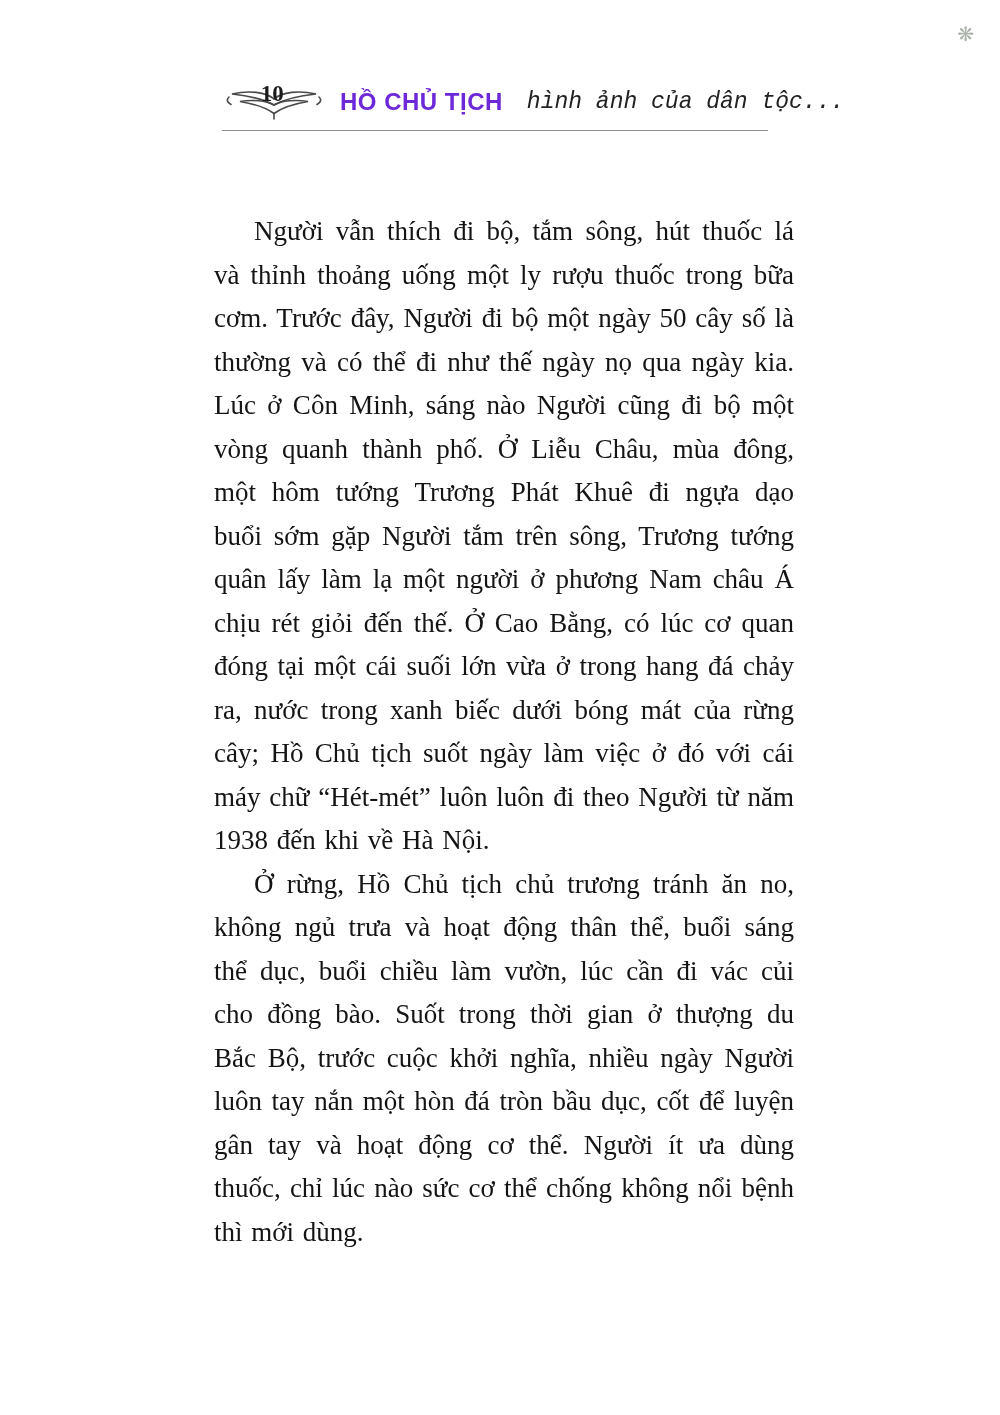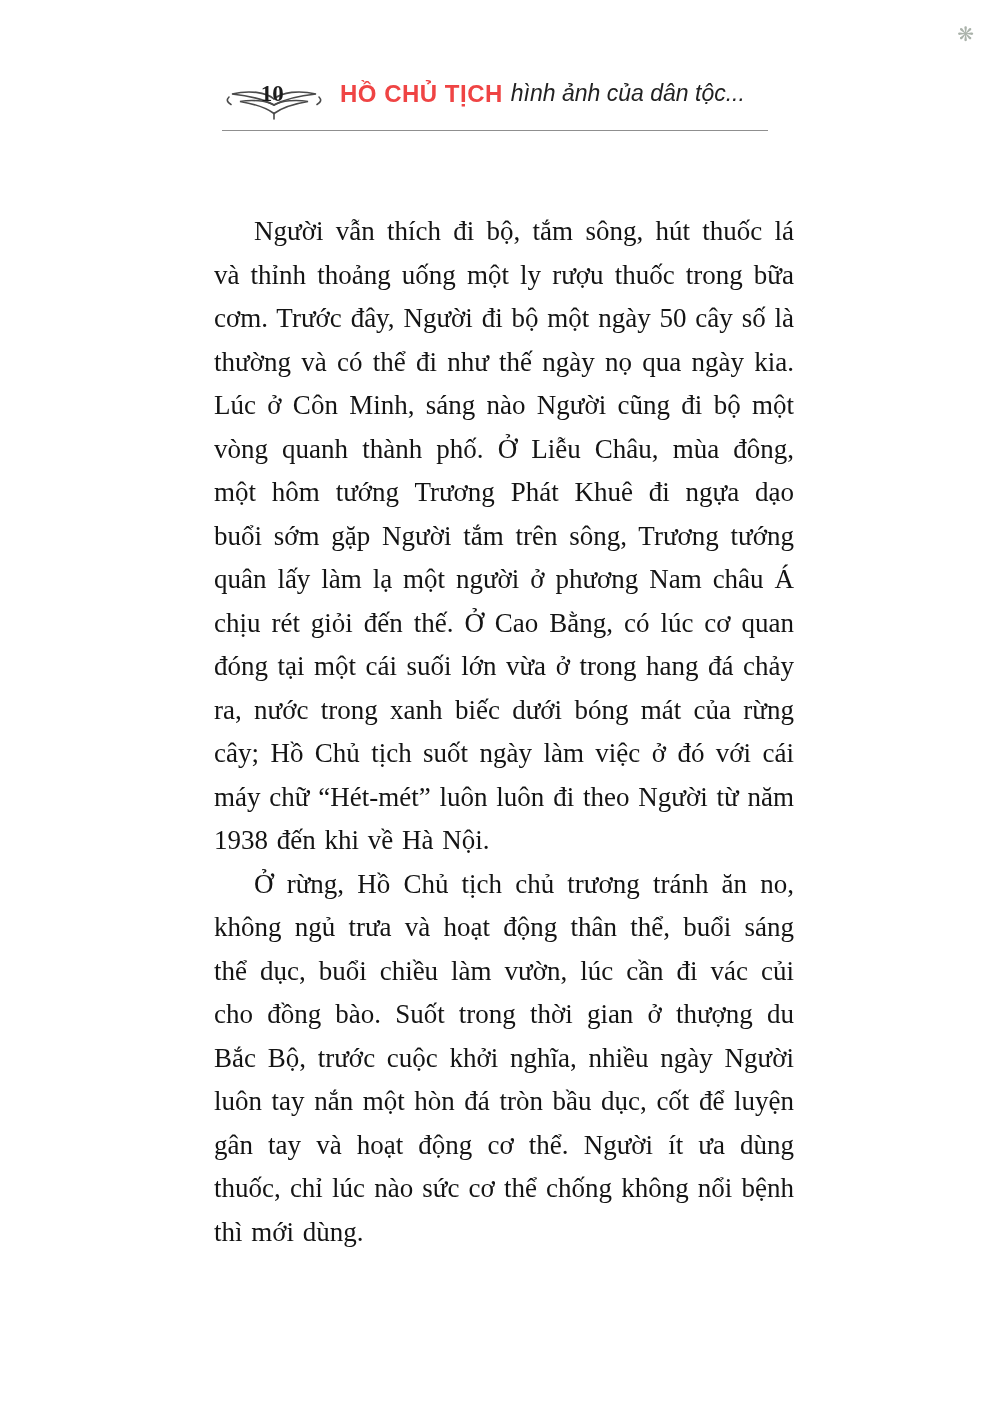--- a/index.html
+++ b/index.html
@@ -21,21 +21,21 @@
     user-select:none;
   }
   .header{
     position:absolute;
     top:80px;
     left:222px;
     width:546px;
   }
   .header-row{
     display:flex;
-    align-items:flex-start;
+    align-items:center;
     height:44px;
   }
   .book-icon-wrap{
     position:relative;
     width:104px;
     height:44px;
     flex:0 0 auto;
   }
   .book-icon-wrap svg{
     position:absolute;
@@ -52,27 +52,27 @@
     font-size:23px;
     color:#1a1a1a;
   }
   .header-title{
     font-family:"Liberation Sans", sans-serif;
     font-weight:bold;
     font-size:24px;
     letter-spacing:0.5px;
     margin-left:14px;
     white-space:nowrap;
-    color:#ef4444;
+    color:#6d28d9;
   }
   .header-subtitle{
-    font-family:Liberation Sans, sans-serif;
+    font-family:Liberation Mono, monospace;
     font-style:italic;
     font-size:23px;
-    margin-left:8px;
+    margin-left:24px;
     white-space:nowrap;
     color:#222;
   }
   .header-rule{
     margin-top:6px;
     border:none;
     border-top:1.6px solid #8f8f8f;
     width:100%;
   }
   .body-text{

